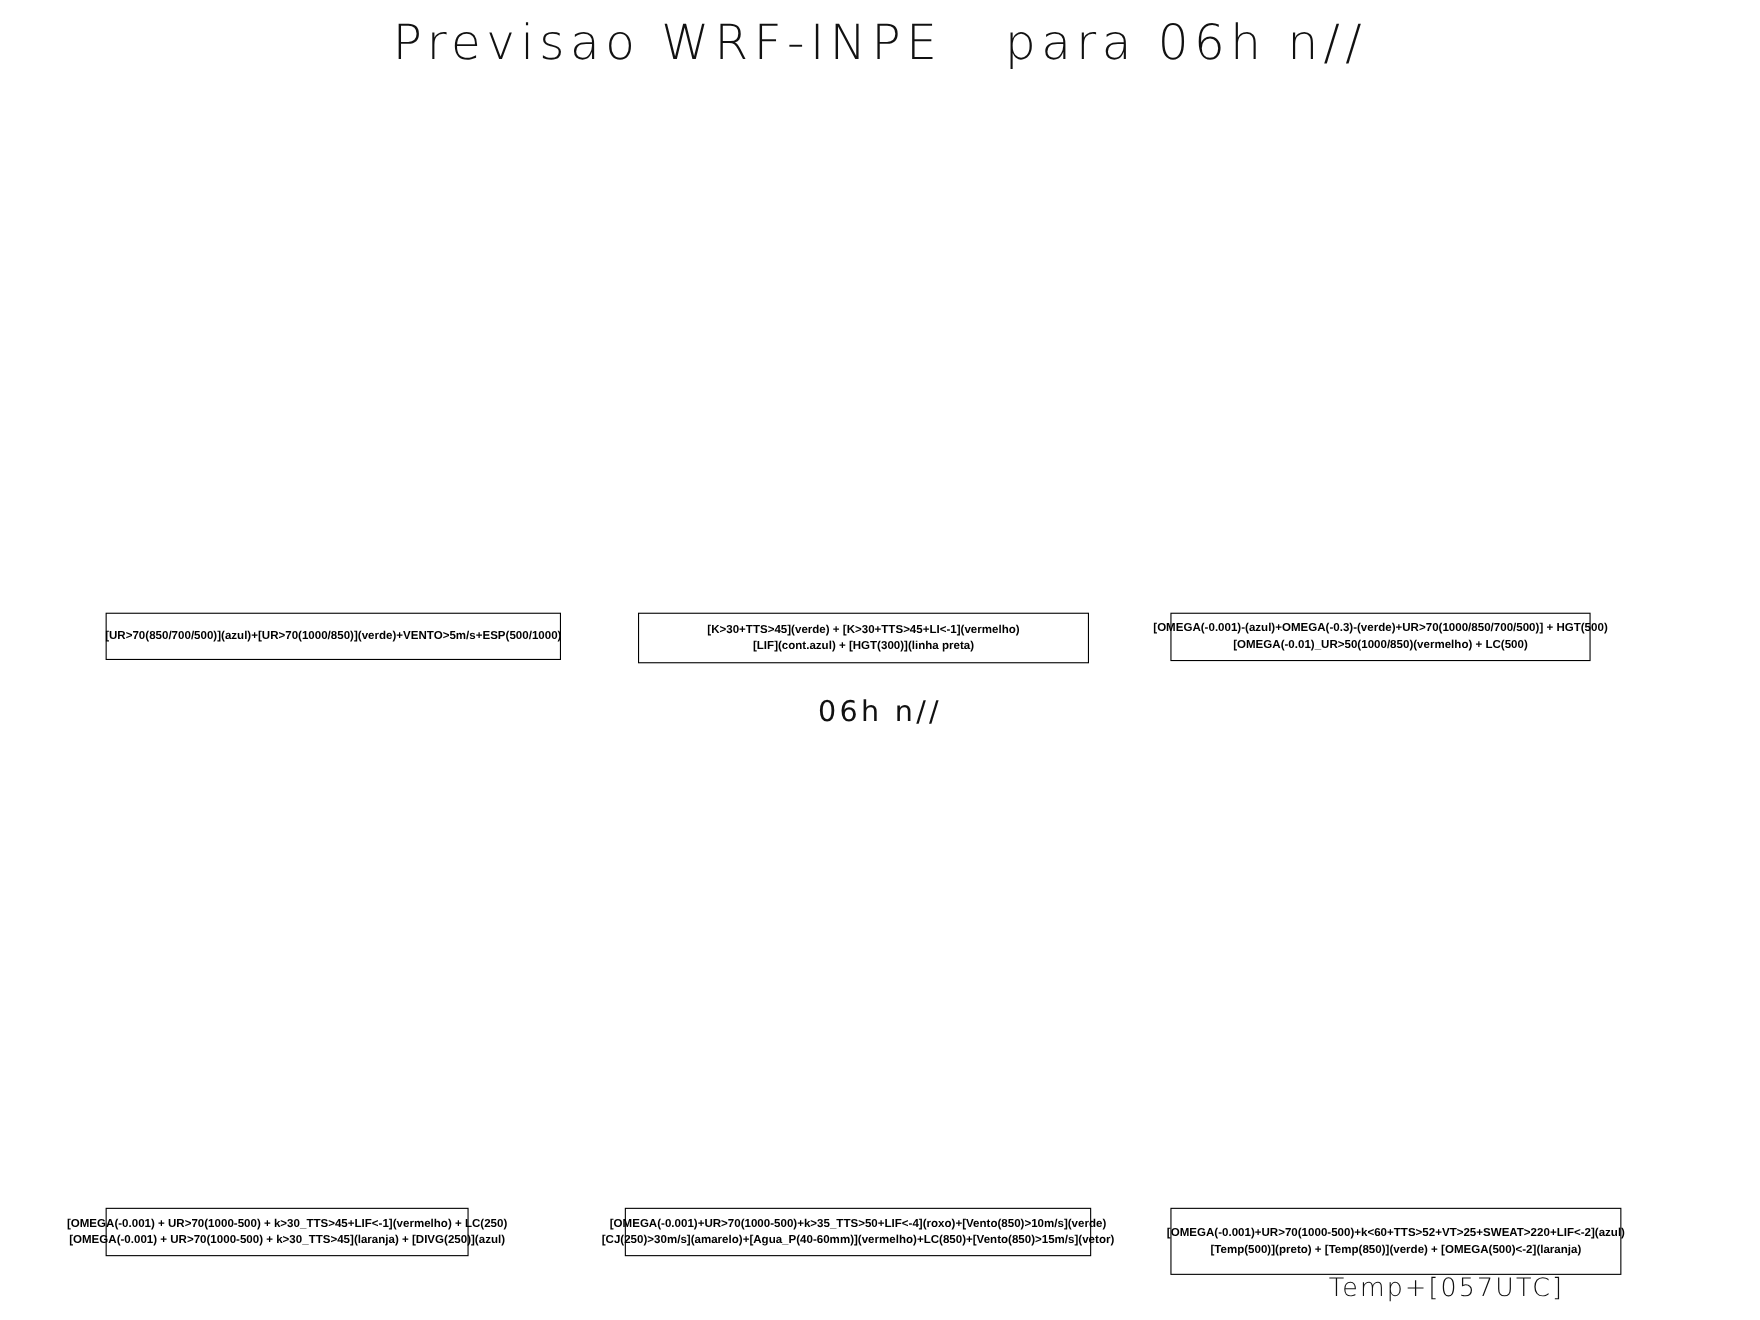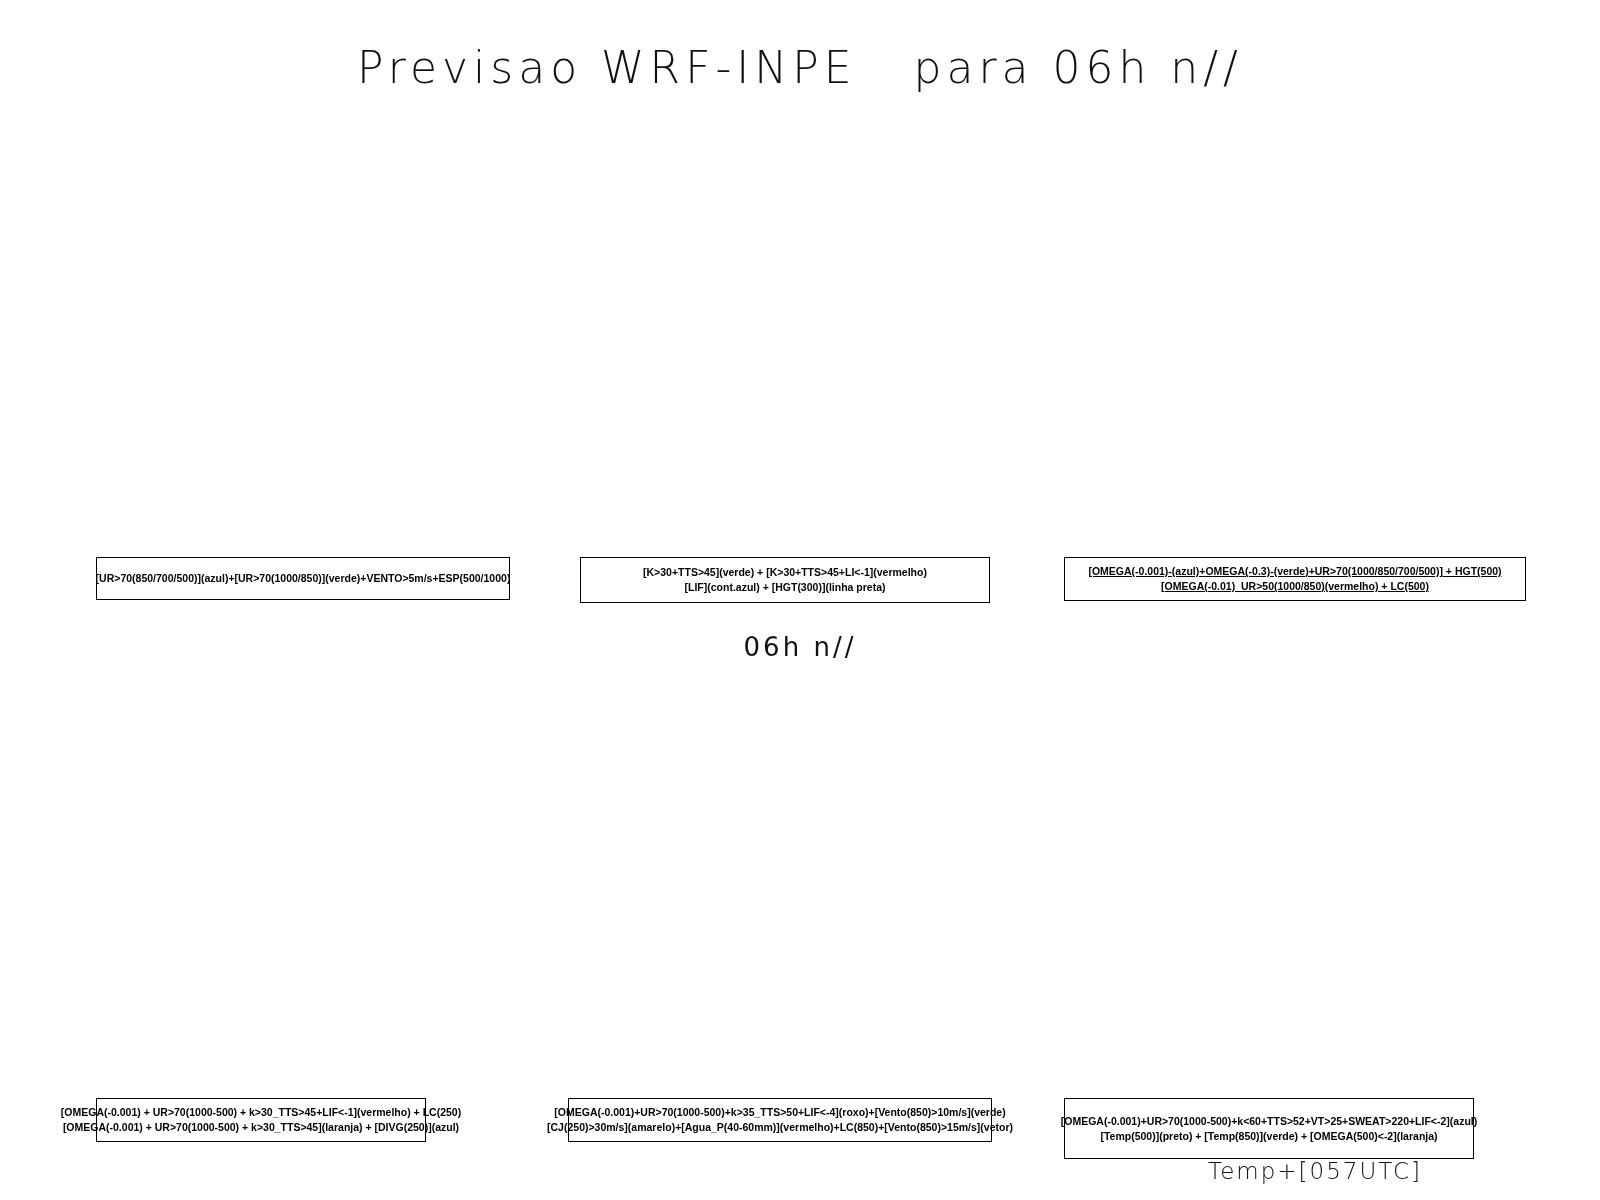--- a/index.html
+++ b/index.html
@@ -22,21 +22,20 @@
     top: 14px;
     left: 0;
     width: 1600px;
     text-align: center;
     font-family: "DejaVu Sans", sans-serif;
     font-size: 44px;
     font-weight: 300;
     letter-spacing: 5px;
     color: #111111;
     white-space: pre;
-    margin-top: 28px;
   }
 
   
   .mid-label {
     position: absolute;
     top: 632px;
     left: 0;
     width: 1600px;
     text-align: center;
     font-family: "DejaVu Sans", sans-serif;
@@ -82,21 +81,21 @@
     font-weight: bold;
     line-height: 15px;
     white-space: nowrap;
     color: #000000;
     text-align: center;
   }
 
   
   .lb-top-left   { left: 96px;  top: 557px; width: 414px; height: 43px; }
   .lb-top-mid    { left: 580px; top: 557px; width: 410px; height: 46px; }
-  .lb-top-right  { left: 1064px;top: 557px; width: 462px; height: 44px; text-decoration: underline; }
+  .lb-top-right  { left: 1064px;top: 557px; width: 382px; height: 44px; }
 
   
   .lb-bot-left   { left: 96px;  top: 1098px; width: 330px; height: 44px; }
   .lb-bot-mid    { left: 568px; top: 1098px; width: 424px; height: 44px; }
   .lb-bot-right  { left: 1064px;top: 1098px; width: 410px; height: 61px; }
 </style>
 </head>
 <body>
 
 <div class="main-title">Previsao WRF-INPE   para 06h n//</div>

